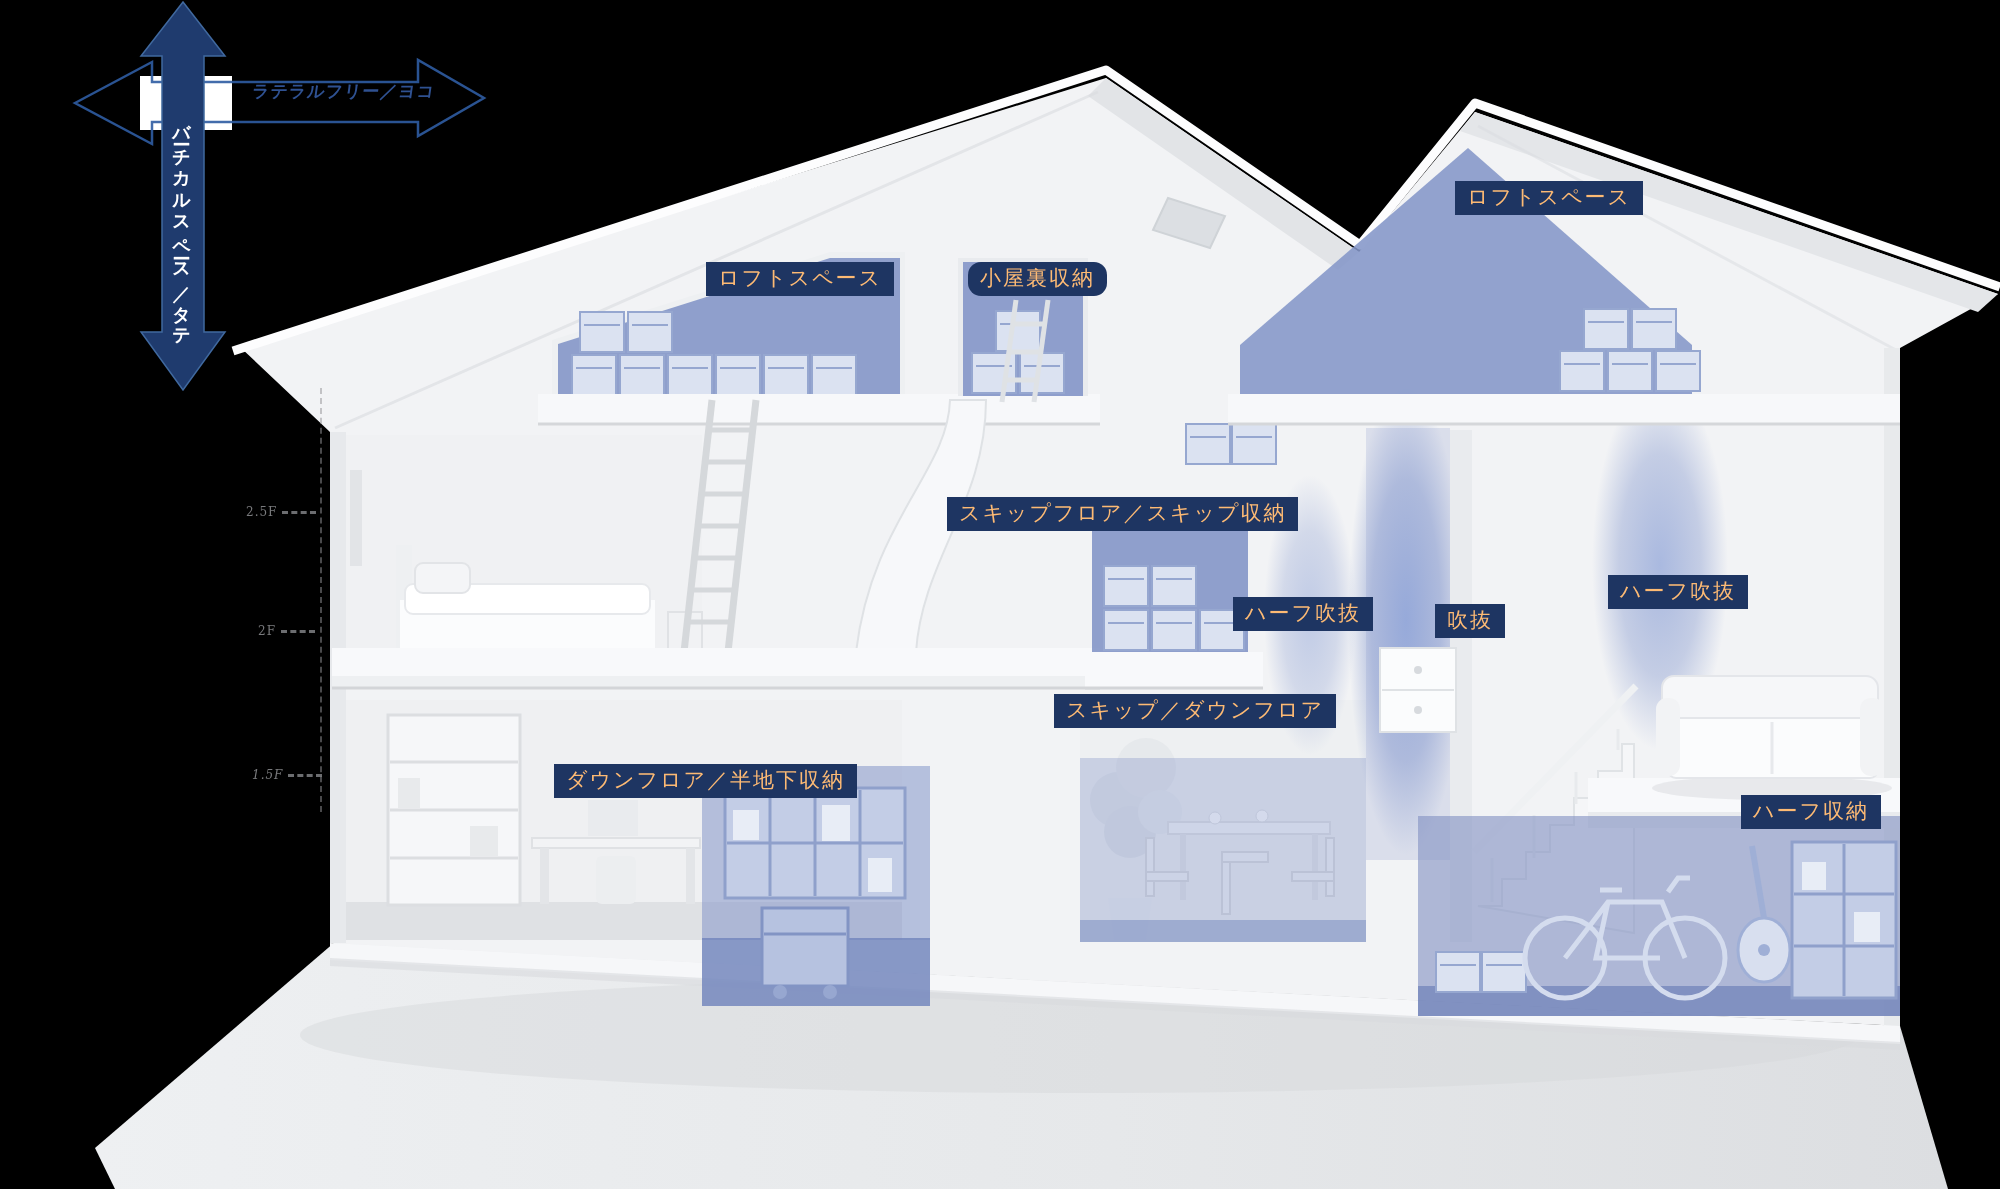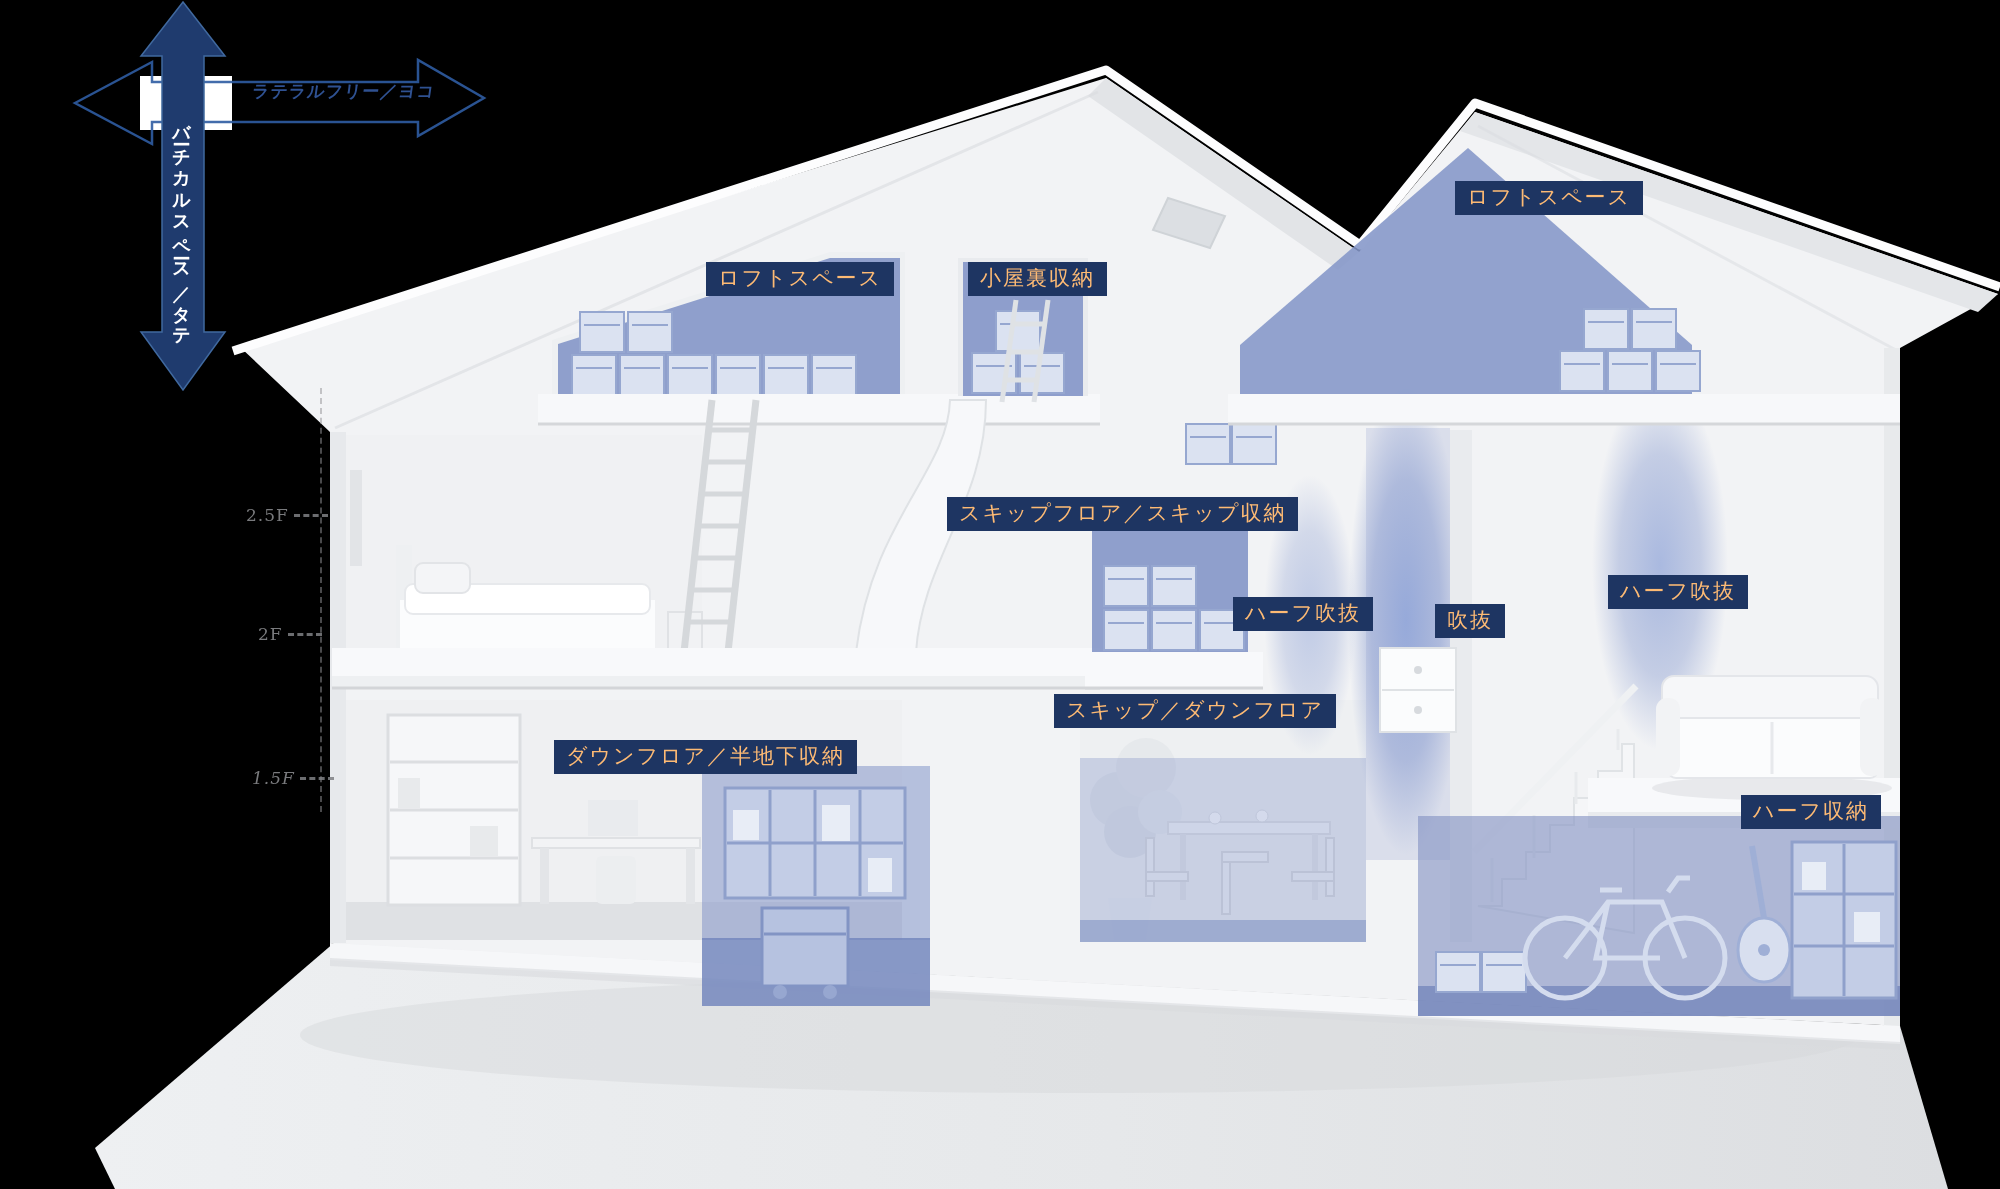--- a/index.html
+++ b/index.html
@@ -12,21 +12,21 @@
          font-family:"DejaVu Serif","Liberation Serif",serif;}
   
   #vertical-axis-label{position:absolute;left:170px;top:112px;color:#fff;
         writing-mode:vertical-rl;text-orientation:upright;font-size:18px;font-weight:700;
         letter-spacing:2px;line-height:1.3;}
   #horizontal-axis-label{position:absolute;left:252px;top:80px;color:#33589e;opacity:.92;
         font-size:17px;font-weight:700;letter-spacing:1px;transform:skewX(-8deg);
         white-space:nowrap;}
   
   .floor-marker{position:absolute;display:flex;align-items:center;gap:5px;color:#8f9093;
-        font-size:17px;letter-spacing:1px;opacity:.85;}
+        font-size:12px;letter-spacing:1px;opacity:.85;}
   .floor-marker .dash{width:34px;border-top:3px dashed #7f8084;height:0;}
   #level-dashed-line{position:absolute;left:320px;top:388px;height:424px;width:0;
         border-left:2px dashed rgba(145,146,150,.5);}
 </style>
 </head>
 <body>
 
 <div id="stage">
 
   <svg width="2000" height="1189" viewBox="0 0 2000 1189">
@@ -303,28 +303,28 @@
     </g>
   </svg>
 
   <div id="vertical-axis-label">バーチカルスペース／タテ</div>
   <div id="horizontal-axis-label">ラテラルフリー／ヨコ</div>
 
   <div id="level-dashed-line"></div>
 
   <div id="labels-layer">
       <div class="badge" style="left: 706px; top: 262px;">ロフトスペース</div>
-      <div class="badge" style="left: 968px; top: 262px;">小屋裏収納</div>
+      <div class="badge" style="left: 968px; top: 262px; border-radius: 13px;">小屋裏収納</div>
       <div class="badge" style="left: 1455px; top: 181px;">ロフトスペース</div>
       <div class="badge" style="left: 947px; top: 497px;">スキップフロア／スキップ収納</div>
       <div class="badge" style="left: 1233px; top: 597px;">ハーフ吹抜</div>
       <div class="badge" style="left: 1435px; top: 604px;">吹抜</div>
       <div class="badge" style="left: 1608px; top: 575px;">ハーフ吹抜</div>
       <div class="badge" style="left: 1054px; top: 694px; text-align: right;">スキップ／ダウンフロア</div>
-      <div class="badge" style="left: 554px; top: 740px;">ダウンフロア／半地下収納</div>
+      <div class="badge" style="left: 554px; top: 764px;">ダウンフロア／半地下収納</div>
       <div class="badge" style="left: 1741px; top: 795px;">ハーフ収納</div>
     </div>
   <div id="markers-layer">
       <div class="floor-marker" style="left: 246px; top: 505px;">
         <span>2.5F</span>
         <span class="dash"></span>
       </div>
       <div class="floor-marker" style="left: 258px; top: 624px;">
         <span>2F</span>
         <span class="dash"></span>

